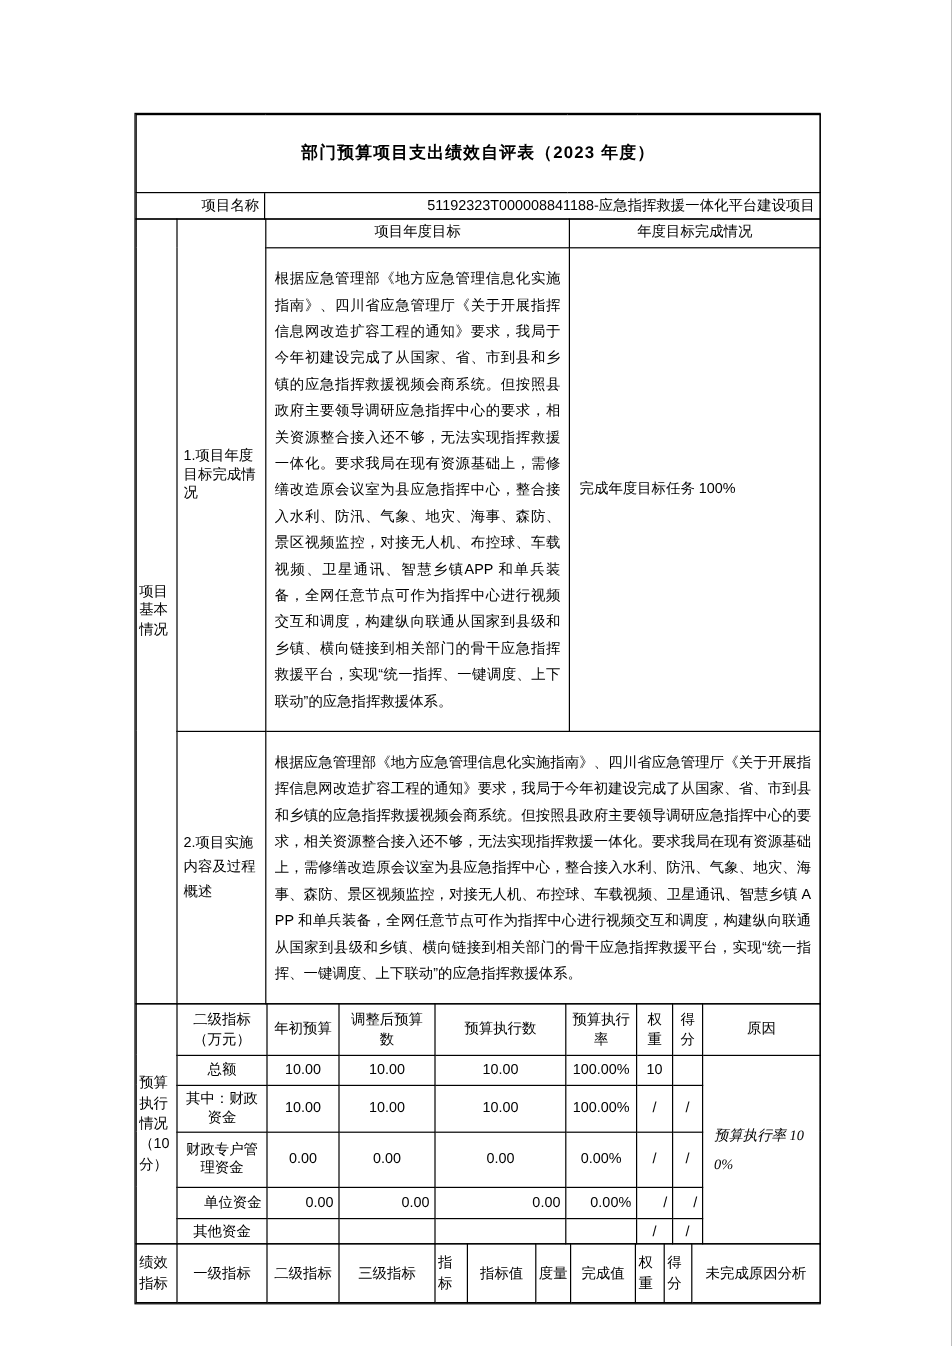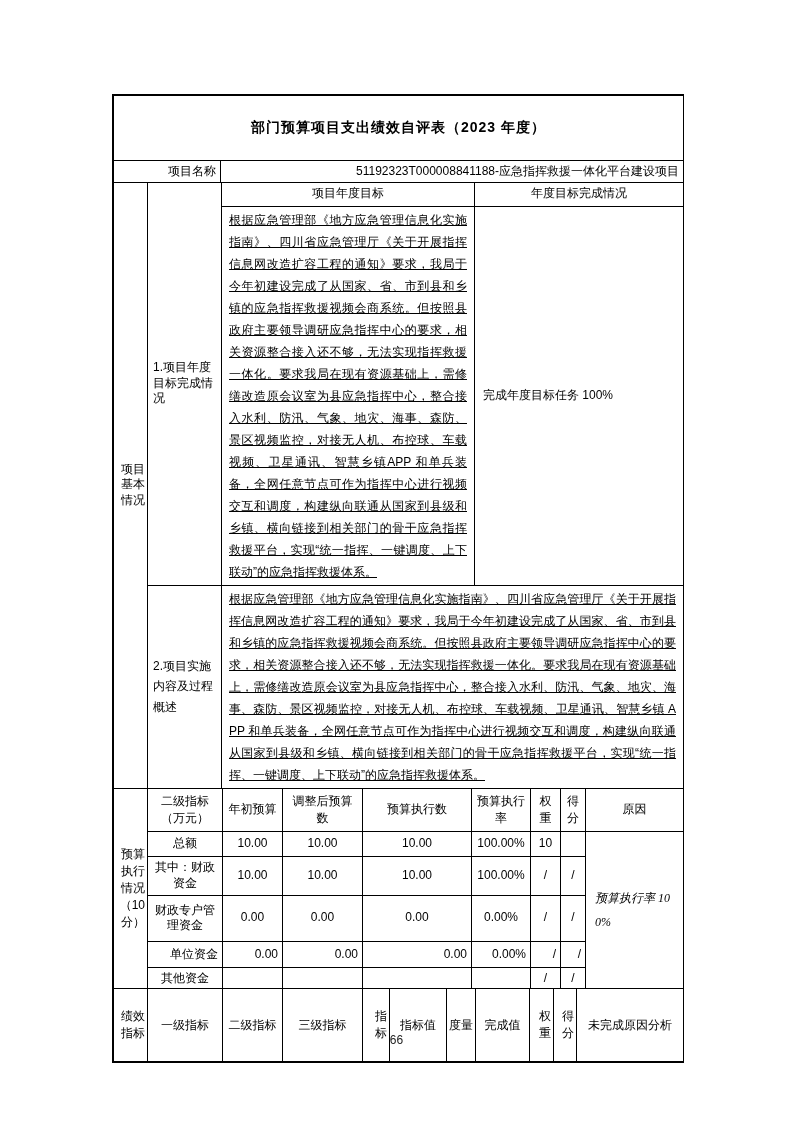--- a/index.html
+++ b/index.html
@@ -5,22 +5,22 @@
   html,body{margin:0;padding:0;background:#888;}
   .page{position:relative;width:793px;height:1122px;background:#ffffff;margin:0 auto;
         font-family:"Liberation Sans",sans-serif;color:#000;overflow:hidden;}
   .doc{position:absolute;left:113px;top:95px;width:570px;outline:1px solid #000;}
   table{border-collapse:collapse;table-layout:fixed;width:570px;margin-top:-1px;}
   table.first{margin-top:0;}
   td{border:1px solid #000;font-size:12px;text-align:center;vertical-align:middle;
      padding:1px 4px;line-height:1.55;word-break:break-all;overflow:hidden;}
   .title-cell{height:62px;font-size:14px;font-weight:bold;letter-spacing:1px;}
   .lft{text-align:right;}
-  .vlabel{text-align:right;padding:13px 2px;}
-  .para{ text-align:justify;vertical-align:top;line-height:22px;padding:2px 7px;text-decoration:underline;}
+  .vlabel{text-align:left;padding:1px 2px;}
+  .para{ text-align:justify;vertical-align:top;line-height:22px;padding:14px 7px;}
   .goalrow td{height:21px;line-height:1.3;}
   .para-cell-1{height:329px;}
   .para-cell-2{height:185px;}
   .done-cell{text-align:left;vertical-align:middle;padding:2px 8px;}
   .bh td{height:40px;line-height:1.4;}
   .r-ze td{height:22px;}
   .r-cz td{height:36px;line-height:1.3;}
   .r-zh td{height:43px;line-height:1.3;}
   .r-dw td{height:23px;text-align:right;}
   .r-qt td{height:18px;}
@@ -180,14 +180,13 @@
         <td>完成值</td>
         <td class="vlabel">权重</td>
         <td class="vlabel">得分</td>
         <td>未完成原因分析</td>
       </tr>
     </tbody>
       </table>
 
   </div>
 
-  <div class="pgnum">66</div>
 </div>
 
 </body></html>

